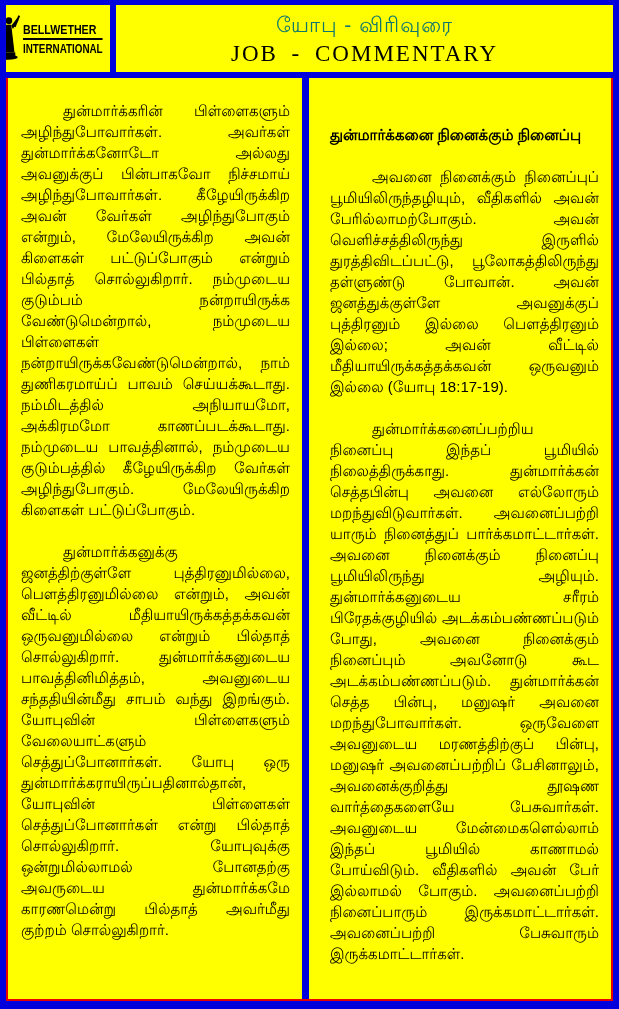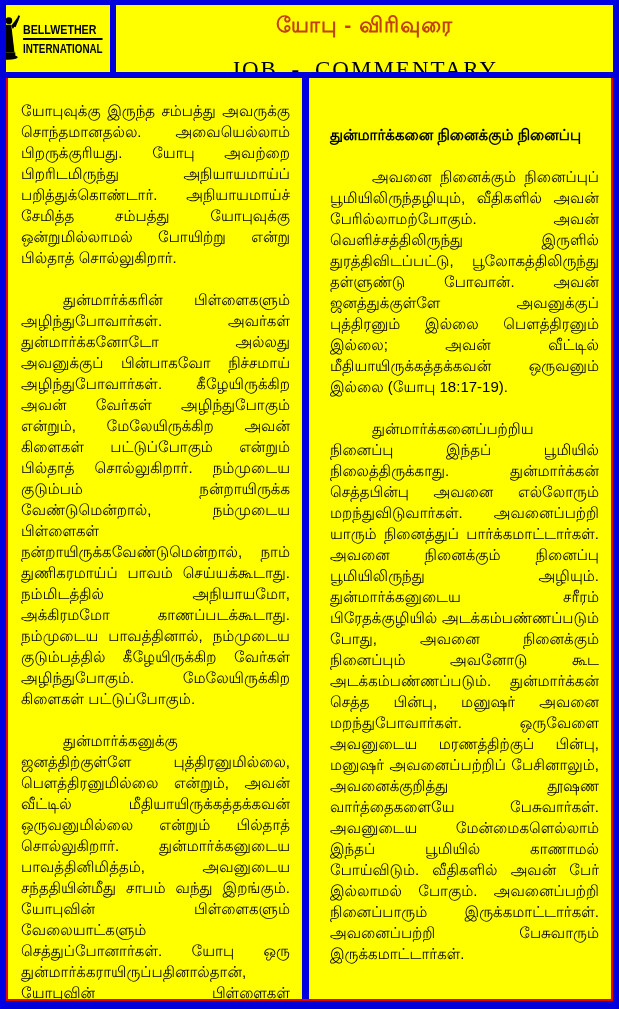--- a/index.html
+++ b/index.html
@@ -44,33 +44,33 @@
     font-weight: bold; font-size: 12px; color: #000; margin-top: 2px; letter-spacing: 0px; white-space: nowrap;
   }
   .title-box {
     flex: 1;
     background: #FFFF00;
     text-align: center;
     padding-top: 7px;
     overflow: hidden;
   }
   .title-tamil {
-    font-weight: bold;
+    font-weight: normal;
     font-size: 21px;
-    color: #c2410c;
+    color: #0f766e;
     letter-spacing: 1px;
     line-height: 26px;
   }
   .title-english {
     font-family: "Liberation Serif", serif;
     font-size: 23px;
     color: #000;
     letter-spacing: 2px;
     word-spacing: 6px;
-    margin-top: 19px;
+    margin-top: 3px;
     line-height: 26px;
   }
   
   .body-area {
     flex: 1;
     display: flex;
     gap: 7px;
     border: 2px solid #E80000;
     border-top: none;
     overflow: hidden;
@@ -127,21 +127,20 @@
       <div class="title-tamil">யோபு - விரிவுரை</div>
       <div class="title-english">JOB - COMMENTARY</div>
     </div>
 
 
   </div>
 
   <div class="body-area">
 
     <div class="column left">
-      <p>யோபுவுக்கு இருந்த சம்பத்து அவருக்கு சொந்தமானதல்ல. அவையெல்லாம் பிறருக்குரியது. யோபு அவற்றை பிறரிடமிருந்து அநியாயமாய்ப் பறித்துக்கொண்டார். அநியாயமாய்ச் சேமித்த சம்பத்து யோபுவுக்கு ஒன்றுமில்லாமல் போயிற்று என்று பில்தாத் சொல்லுகிறார்.</p>
       <p class="indent">துன்மார்க்கரின் பிள்ளைகளும் அழிந்துபோவார்கள். அவர்கள் துன்மார்க்கனோடோ அல்லது அவனுக்குப் பின்பாகவோ நிச்சமாய் அழிந்துபோவார்கள். கீழேயிருக்கிற அவன் வேர்கள் அழிந்துபோகும் என்றும், மேலேயிருக்கிற அவன் கிளைகள் பட்டுப்போகும் என்றும் பில்தாத் சொல்லுகிறார். நம்முடைய குடும்பம் நன்றாயிருக்க வேண்டுமென்றால், நம்முடைய பிள்ளைகள் நன்றாயிருக்கவேண்டுமென்றால், நாம் துணிகரமாய்ப் பாவம் செய்யக்கூடாது. நம்மிடத்தில் அநியாயமோ, அக்கிரமமோ காணப்படக்கூடாது. நம்முடைய பாவத்தினால், நம்முடைய குடும்பத்தில் கீழேயிருக்கிற வேர்கள் அழிந்துபோகும். மேலேயிருக்கிற கிளைகள் பட்டுப்போகும்.</p>
       <p class="indent">துன்மார்க்கனுக்கு ஜனத்திற்குள்ளே புத்திரனுமில்லை, பௌத்திரனுமில்லை என்றும், அவன் வீட்டில் மீதியாயிருக்கத்தக்கவன் ஒருவனுமில்லை என்றும் பில்தாத் சொல்லுகிறார். துன்மார்க்கனுடைய பாவத்தினிமித்தம், அவனுடைய சந்ததியின்மீது சாபம் வந்து இறங்கும். யோபுவின் பிள்ளைகளும் வேலையாட்களும் செத்துப்போனார்கள். யோபு ஒரு துன்மார்க்கராயிருப்பதினால்தான், யோபுவின் பிள்ளைகள் செத்துப்போனார்கள் என்று பில்தாத் சொல்லுகிறார். யோபுவுக்கு ஒன்றுமில்லாமல் போனதற்கு அவருடைய துன்மார்க்கமே காரணமென்று பில்தாத் அவர்மீது குற்றம் சொல்லுகிறார்.</p>
     </div>
 
     <div class="column right">
       <p class="col-heading">துன்மார்க்கனை நினைக்கும் நினைப்பு</p>
       <p class="indent bold">அவனை நினைக்கும் நினைப்புப் பூமியிலிருந்தழியும், வீதிகளில் அவன் பேரில்லாமற்போகும். அவன் வெளிச்சத்திலிருந்து இருளில் துரத்திவிடப்பட்டு, பூலோகத்திலிருந்து தள்ளுண்டு போவான். அவன் ஜனத்துக்குள்ளே அவனுக்குப் புத்திரனும் இல்லை பௌத்திரனும் இல்லை; அவன் வீட்டில் மீதியாயிருக்கத்தக்கவன் ஒருவனும் இல்லை (யோபு 18:17-19).</p>
       <p class="indent">துன்மார்க்கனைப்பற்றிய நினைப்பு இந்தப் பூமியில் நிலைத்திருக்காது. துன்மார்க்கன் செத்தபின்பு அவனை எல்லோரும் மறந்துவிடுவார்கள். அவனைப்பற்றி யாரும் நினைத்துப் பார்க்கமாட்டார்கள். அவனை நினைக்கும் நினைப்பு பூமியிலிருந்து அழியும். துன்மார்க்கனுடைய சரீரம் பிரேதக்குழியில் அடக்கம்பண்ணப்படும் போது, அவனை நினைக்கும் நினைப்பும் அவனோடு கூட அடக்கம்பண்ணப்படும். துன்மார்க்கன் செத்த பின்பு, மனுஷர் அவனை மறந்துபோவார்கள். ஒருவேளை அவனுடைய மரணத்திற்குப் பின்பு, மனுஷர் அவனைப்பற்றிப் பேசினாலும், அவனைக்குறித்து தூஷண வார்த்தைகளையே பேசுவார்கள். அவனுடைய மேன்மைகளெல்லாம் இந்தப் பூமியில் காணாமல் போய்விடும். வீதிகளில் அவன் பேர் இல்லாமல் போகும். அவனைப்பற்றி நினைப்பாரும் இருக்கமாட்டார்கள். அவனைப்பற்றி பேசுவாரும் இருக்கமாட்டார்கள்.</p>
     </div>
 

